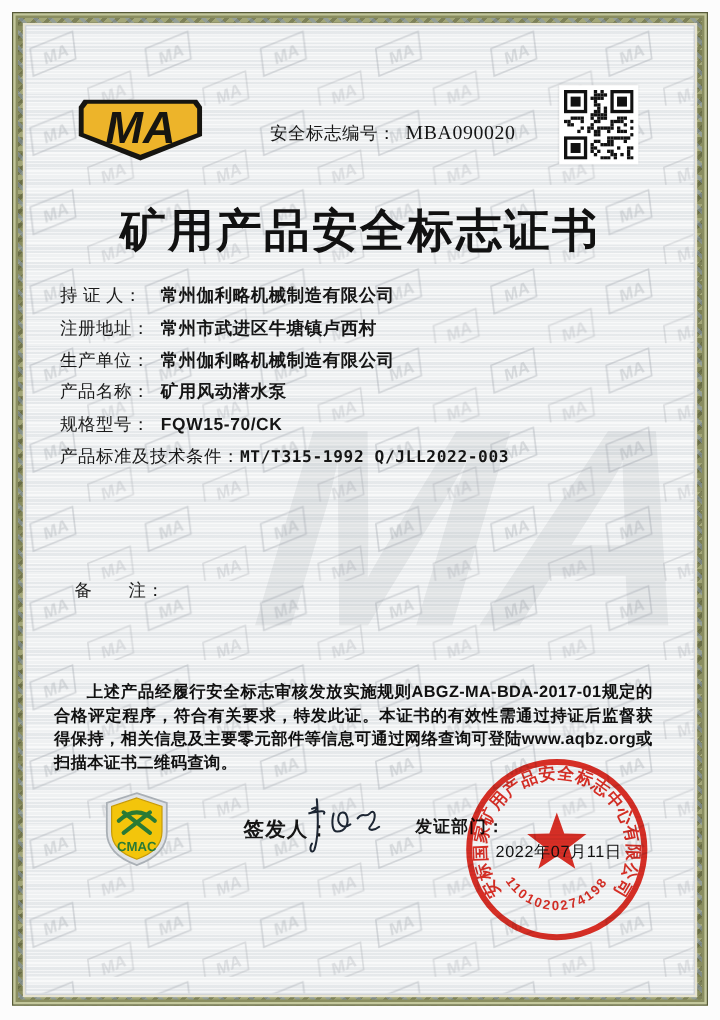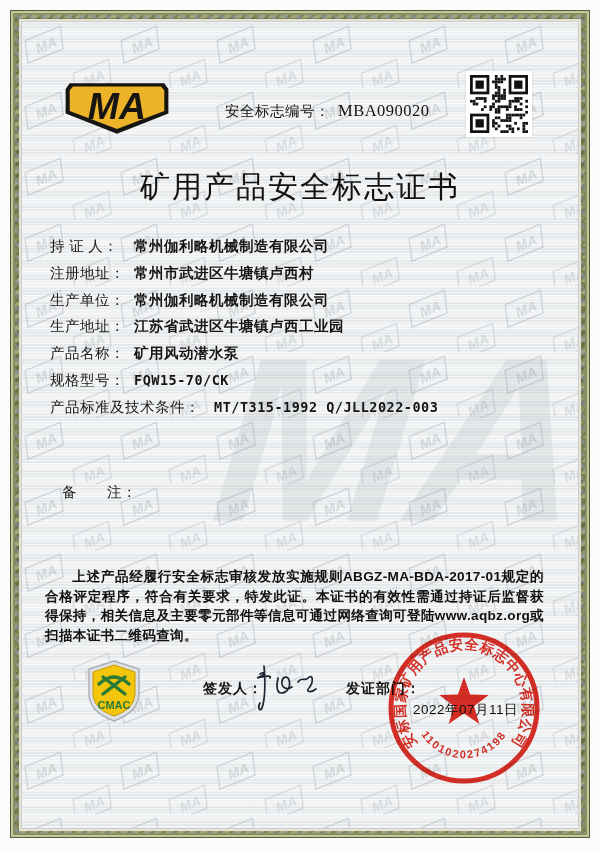--- a/index.html
+++ b/index.html
@@ -23,40 +23,40 @@
     font-style:italic;font-weight:900;color:rgba(140,148,158,.14);
     transform:skewX(-6deg);pointer-events:none;font-family:"Liberation Sans",sans-serif;}
   .content{position:absolute;inset:0;}
   .abs{position:absolute;}
 
   .ma-logo{left:64px;top:80px;width:106px;height:57px;}
   .mark-line{left:225px;top:101px;font-size:14.5px;letter-spacing:.5px;}
   .mark-line .num{font-family:"Liberation Serif",serif;font-size:16.5px;margin-left:8px;}
   .qr{left:466px;top:71px;width:66px;height:66px;background:#fff;padding:4px;box-sizing:border-box;
       box-shadow:0 0 2px rgba(0,0,0,.15);}
-  .title{left:0;top:167px;width:600px;text-align:center;font-size:30px;font-weight:400;
+  .title{left:0;top:167px;width:600px;text-align:center;font-size:38px;font-weight:700;
          letter-spacing:2px;color:#111;font-family:"Liberation Serif",serif;}
 
   .fields{left:50px;top:237px;width:488px;}
   .row{display:flex;align-items:baseline;height:26.8px;font-size:14.5px;}
   .flabel{min-width:84px;color:#1a1a1a;letter-spacing:.5px;font-family:"Liberation Serif",serif;}
   .fvalue{font-weight:700;letter-spacing:.5px;}
   .row:nth-child(6) .fvalue,.row:nth-child(7) .fvalue{font-family:"DejaVu Sans Mono",monospace;font-size:13.5px;}
   .row:nth-child(7) .flabel{min-width:0;margin-right:14px;}
   .daterow{left:62px;top:452px;width:488px;display:flex;font-size:14.5px;align-items:baseline;}
   .daterow .flabel{min-width:84px;}
   .daterow .fvalue{margin-right:0;}
   .daterow .spacer{width:72px;}
   .remarkrow{left:62px;top:483px;font-size:14.5px;}
 
   .statement{left:45px;top:567px;width:499px;font-size:13.6px;line-height:19.6px;
     font-weight:700;text-align:justify;text-indent:2em;letter-spacing:.3px;color:#101010;}
 
   .cmac{left:86px;top:660px;width:56px;height:62px;}
-  .signer-label{left:203px;top:680px;font-size:14px;font-weight:600;letter-spacing:1px;font-family:"Liberation Serif",serif;}
+  .signer-label{left:203px;top:680px;font-size:17px;font-weight:600;letter-spacing:1px;font-family:"Liberation Serif",serif;}
   .signature{left:248px;top:660px;width:72px;height:54px;}
   .dept-label{left:330px;top:680px;font-size:14px;font-weight:600;letter-spacing:1px;font-family:"Liberation Serif",serif;z-index:2;margin-left:16px;}
   .seal{left:386px;top:630px;width:156px;height:156px;z-index:5;mix-blend-mode:multiply;opacity:.95;}
   .seal-date{left:413px;top:701px;font-size:13.5px;font-weight:400;color:#101010;z-index:7;letter-spacing:.5px;}
 </style>
 </head>
 <body>
 
 <div class="page">
   <div class="frame"></div>
@@ -221,24 +221,20 @@
       </div>
       <div class="row">
         <span class="flabel">注册地址：</span>
         <span class="fvalue">常州市武进区牛塘镇卢西村</span>
       </div>
       <div class="row">
         <span class="flabel">生产单位：</span>
         <span class="fvalue">常州伽利略机械制造有限公司</span>
       </div>
       <div class="row">
-        <span class="flabel">生产地址：</span>
-        <span class="fvalue">江苏省武进区牛塘镇卢西工业园</span>
-      </div>
-      <div class="row">
         <span class="flabel">产品名称：</span>
         <span class="fvalue">矿用风动潜水泵</span>
       </div>
       <div class="row">
         <span class="flabel">规格型号：</span>
         <span class="fvalue">FQW15-70/CK</span>
       </div>
       <div class="row">
         <span class="flabel">产品标准及技术条件：</span>
         <span class="fvalue">MT/T315-1992 Q/JLL2022-003</span>

